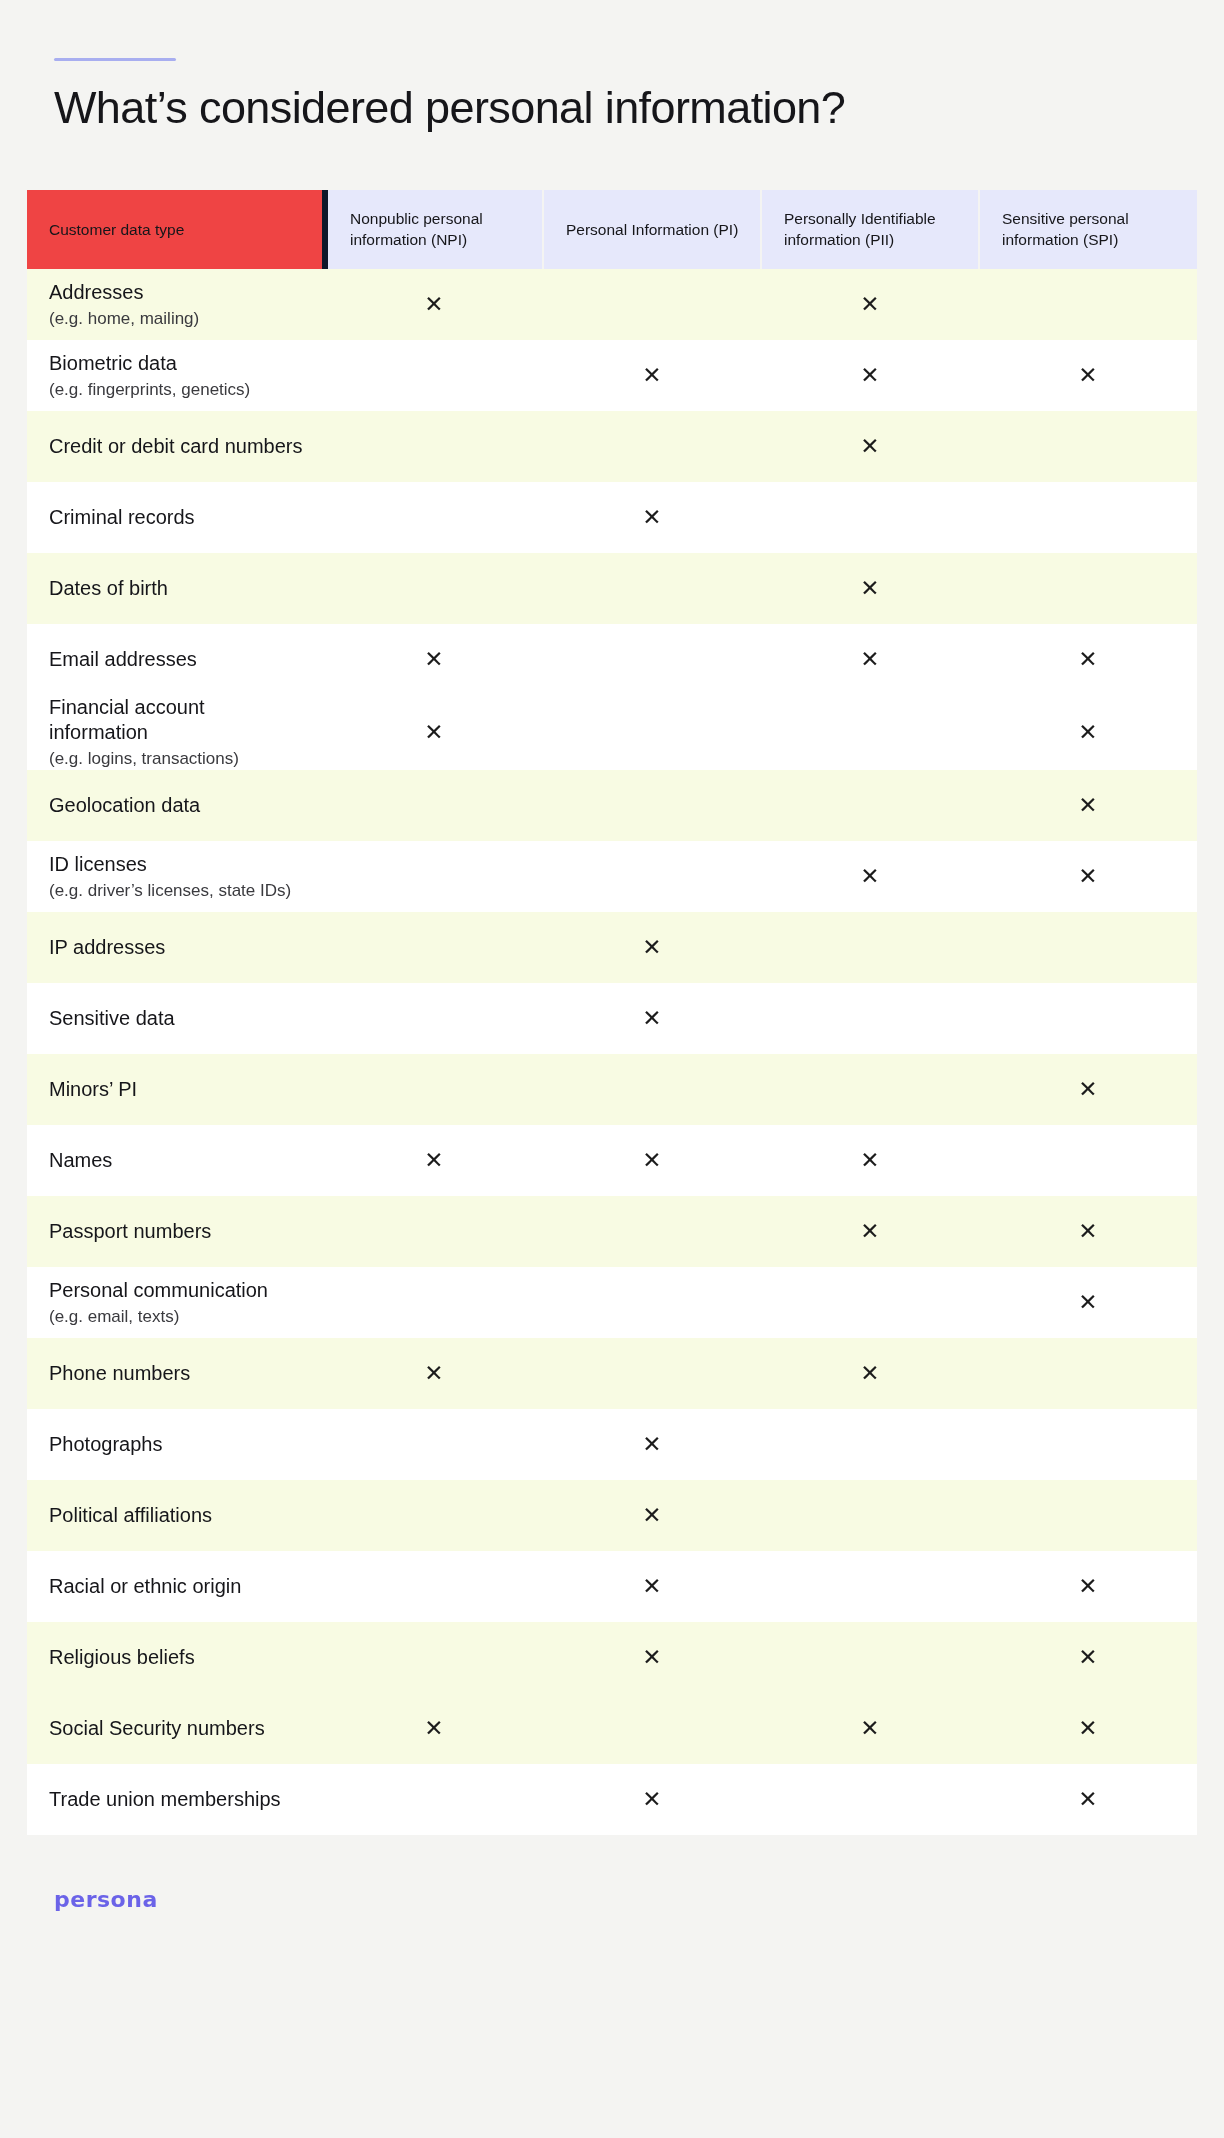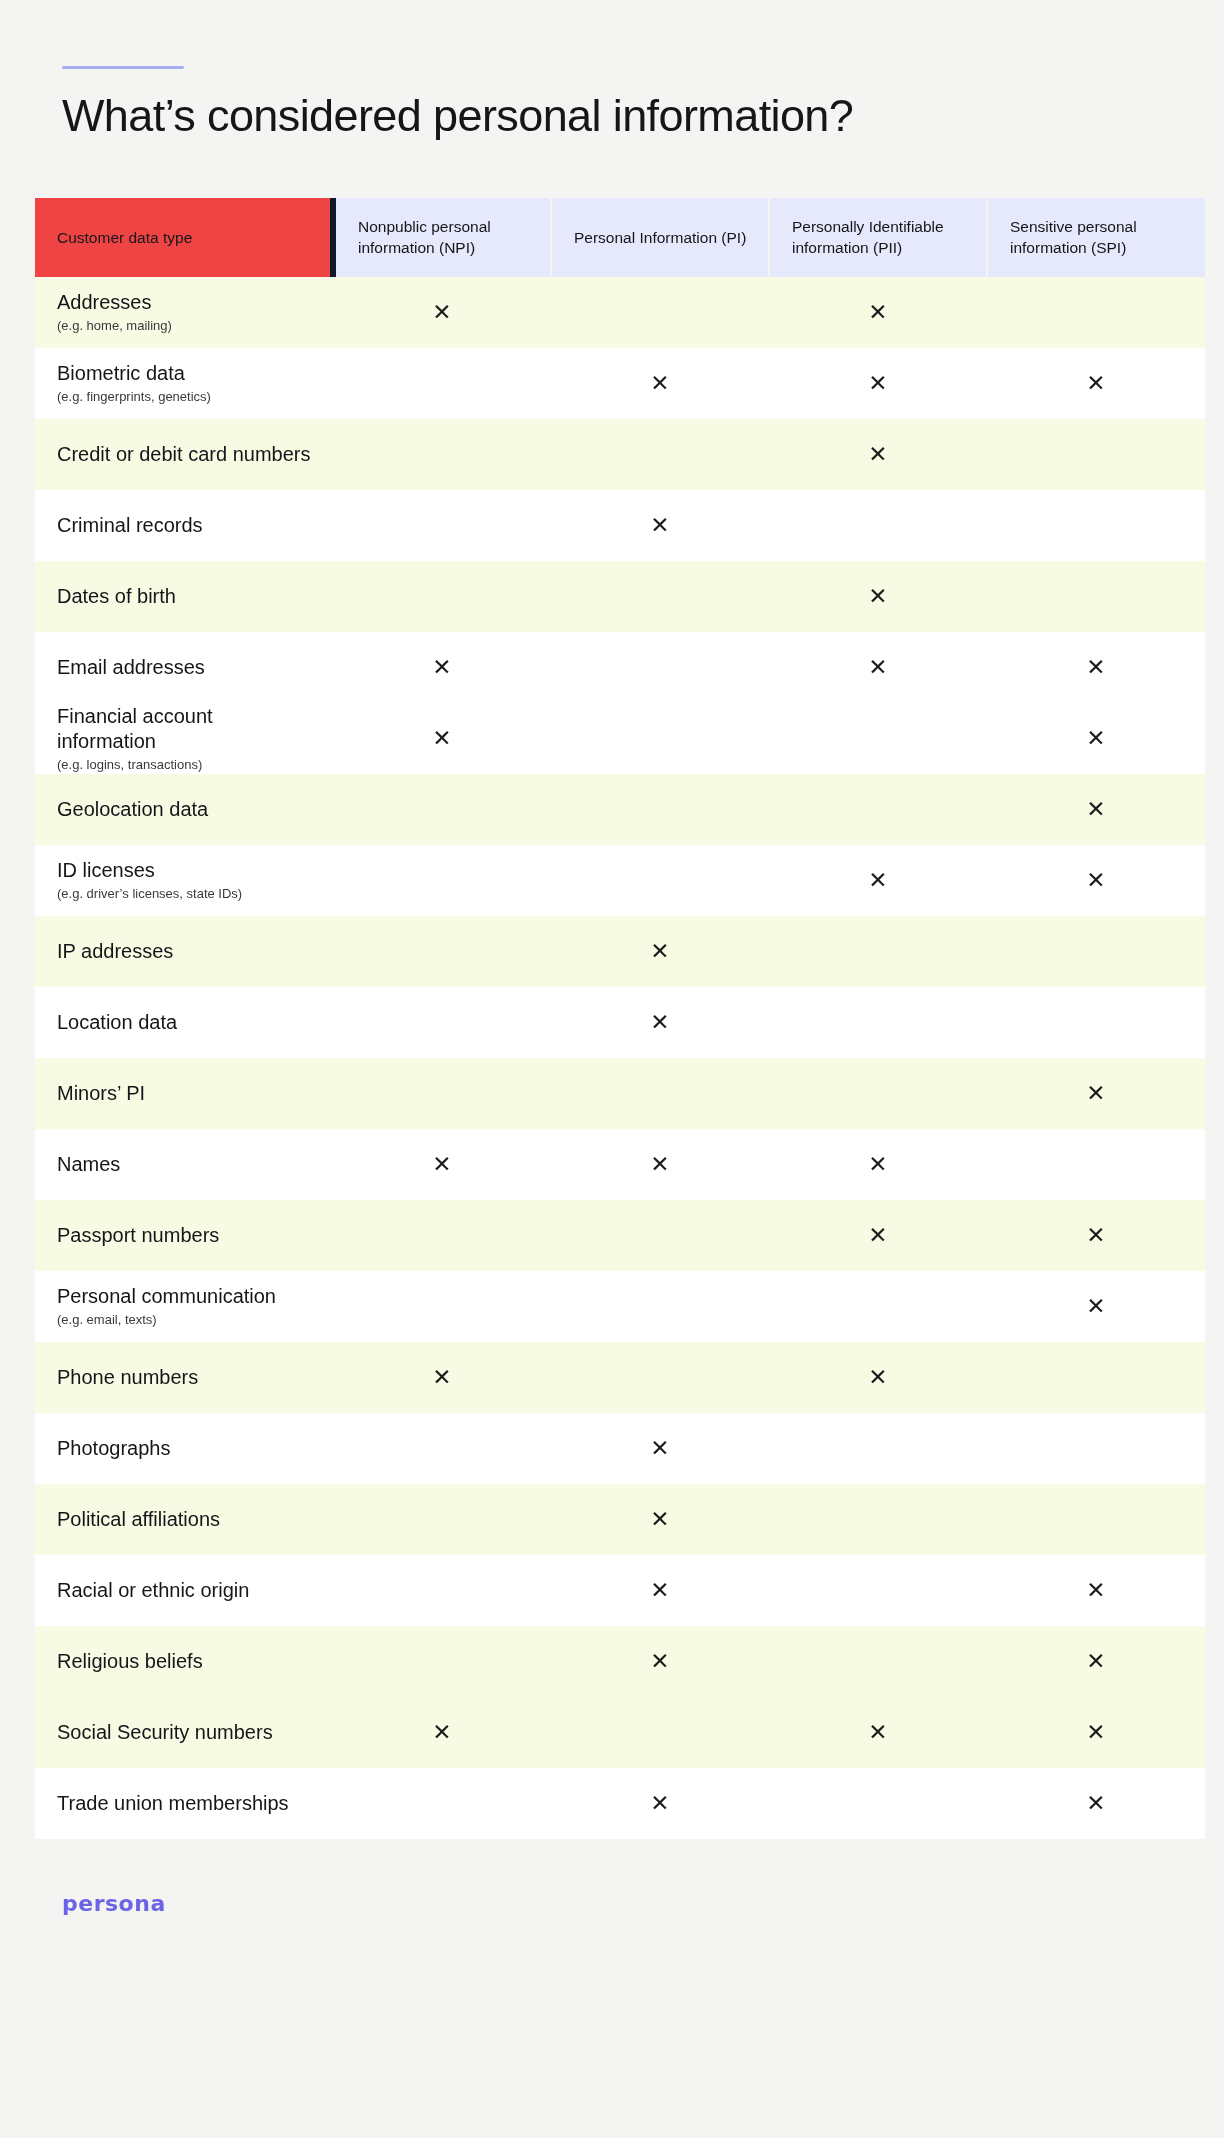--- a/index.html
+++ b/index.html
@@ -9,21 +9,21 @@
     width: 1224px;
     background: #f4f4f2;
     font-family: "Liberation Sans", sans-serif;
     -webkit-font-smoothing: antialiased;
   }
   .page {
     width: 1224px;
     min-height: 2138px;
     background: #f4f4f2;
     position: relative;
-    padding: 8px;
+    padding: 0;
   }
 
   
   .header-wrap {
     padding: 58px 0 0 54px;
   }
   .accent-rule {
     width: 122px;
     height: 3px;
     background: #a8aef0;
@@ -95,21 +95,21 @@
     font-family: "Liberation Sans", sans-serif;
   }
   .row-label .name {
     display: block;
     font-size: 20px;
     line-height: 1.25;
     color: #16161a;
   }
   .row-label .sub {
     display: block;
-    font-size: 13px;
+    font-size: 17px;
     line-height: 1.3;
     color: #3a3a3e;
     margin-top: 3px;
   }
 
   
   .footer {
     padding: 52px 0 0 54px;
   }
   .brand {
@@ -238,21 +238,21 @@
             <td class="row-label">
               <span class="name">IP addresses</span>
             </td>
             <td class="mark"></td>
             <td class="mark"><span class="xmark">✕</span></td>
             <td class="mark"></td>
             <td class="mark"></td>
           </tr>
           <tr>
             <td class="row-label">
-              <span class="name">Location data</span>
+              <span class="name">Sensitive data</span>
             </td>
             <td class="mark"></td>
             <td class="mark"><span class="xmark">✕</span></td>
             <td class="mark"></td>
             <td class="mark"></td>
           </tr>
           <tr class="alt">
             <td class="row-label">
               <span class="name">Minors’ PI</span>
             </td>

